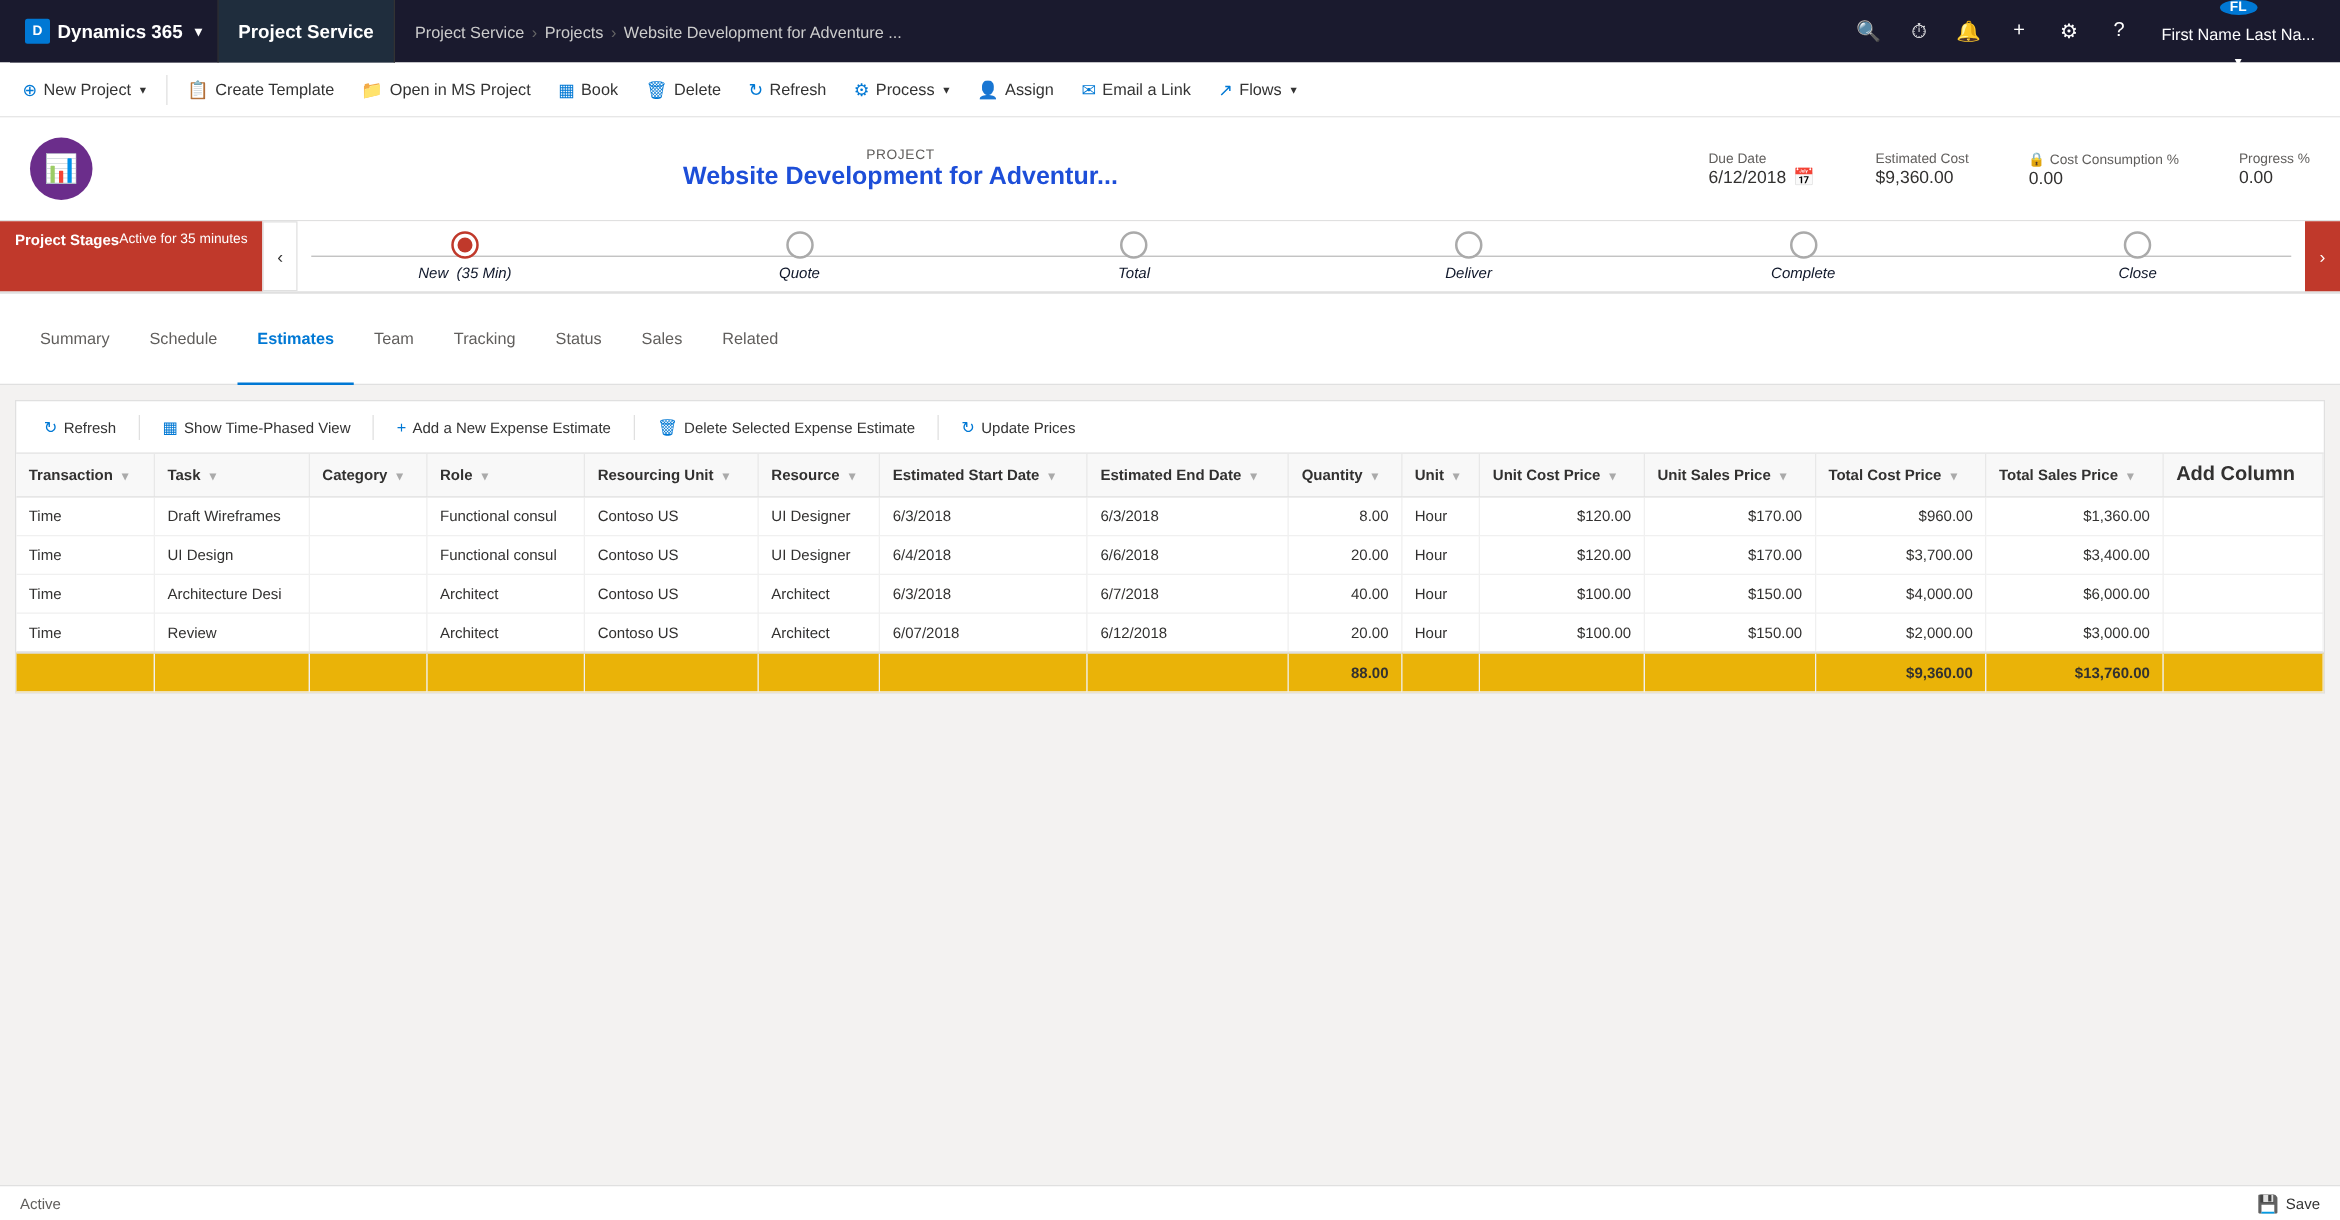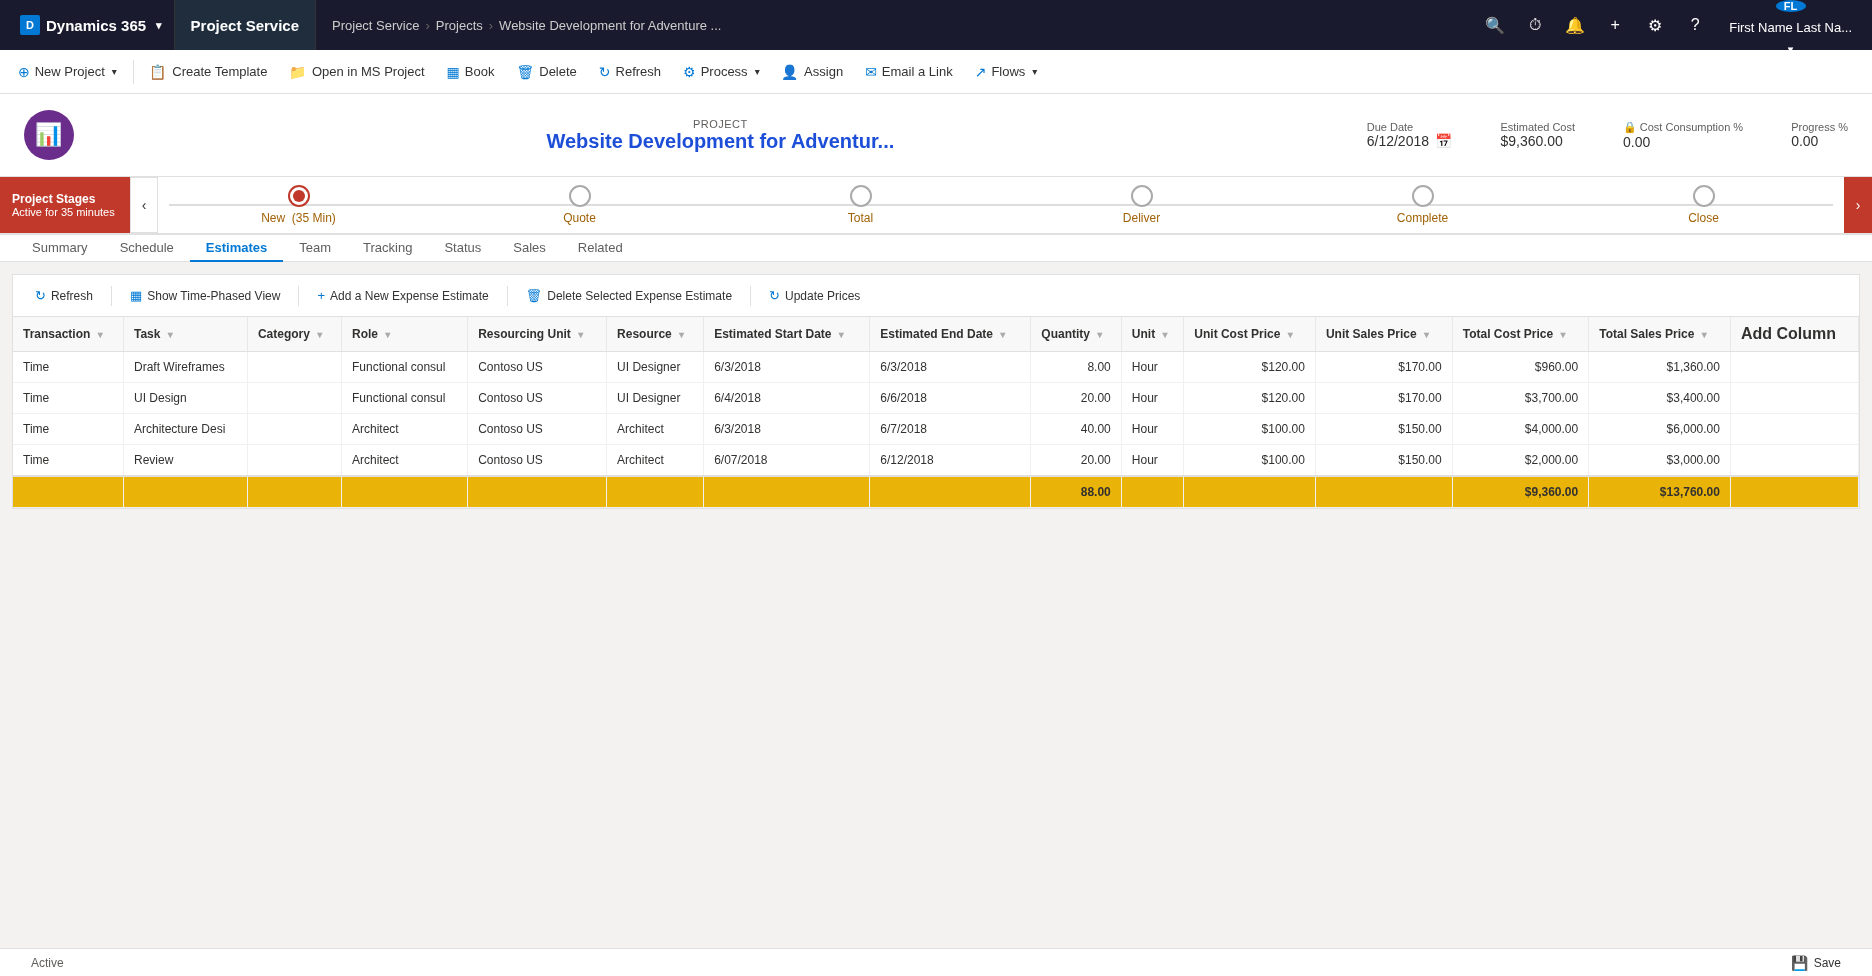--- a/index.html
+++ b/index.html
@@ -171,21 +171,21 @@
       align-items: center;
     }
     .stages-label-box {
       background: #c0392b;
       color: #fff;
       padding: 8px 12px;
       font-size: 12px;
       font-weight: 600;
       min-width: 130px;
       display: flex;
-      flex-direction: column;
+      flex-direction: row;
       justify-content: center;
       height: 56px;
     }
     .stages-label-box .active-text { font-size: 11px; font-weight: 400; }
     .stages-chevron-left {
       background: #fff;
       border: 1px solid #e0e0e0;
       width: 28px;
       height: 56px;
       display: flex;
@@ -223,21 +223,21 @@
       background: #fff;
     }
     .stage-circle.active::after {
       content: '';
       width: 12px;
       height: 12px;
       background: #c0392b;
       border-radius: 50%;
       position: absolute;
     }
-    .stage-name { font-size: 12px; color: #a16207; }
+    .stage-name { font-size: 12px; color: #0f172a; font-style: italic; }
     .stages-chevron-right {
       background: #c0392b;
       border: none;
       width: 28px;
       height: 56px;
       display: flex;
       align-items: center;
       justify-content: center;
       cursor: pointer;
       font-size: 14px;
@@ -247,21 +247,21 @@
     
     .tabs-bar {
       background: #fff;
       display: flex;
       align-items: center;
       padding: 0 16px;
       border-bottom: 1px solid #e0e0e0;
       gap: 0;
     }
     .tab-item {
-      padding: 5px 16px;
+      padding: 28px 16px;
       font-size: 13px;
       color: #605e5c;
       cursor: pointer;
       border-bottom: 2px solid transparent;
       margin-bottom: -1px;
     }
     .tab-item.active {
       color: #0078d4;
       border-bottom-color: #0078d4;
       font-weight: 600;
@@ -336,21 +336,21 @@
     .status-bar {
       position: fixed;
       bottom: 0;
       left: 0;
       right: 0;
       height: 28px;
       background: #fff;
       border-top: 1px solid #e0e0e0;
       display: flex;
       align-items: center;
-      padding: 0 31px;
+      padding: 0 16px;
       font-size: 12px;
       color: #605e5c;
     }
     .status-save {
       margin-left: auto;
       display: flex;
       align-items: center;
       gap: 5px;
       cursor: pointer;
       color: #333;

